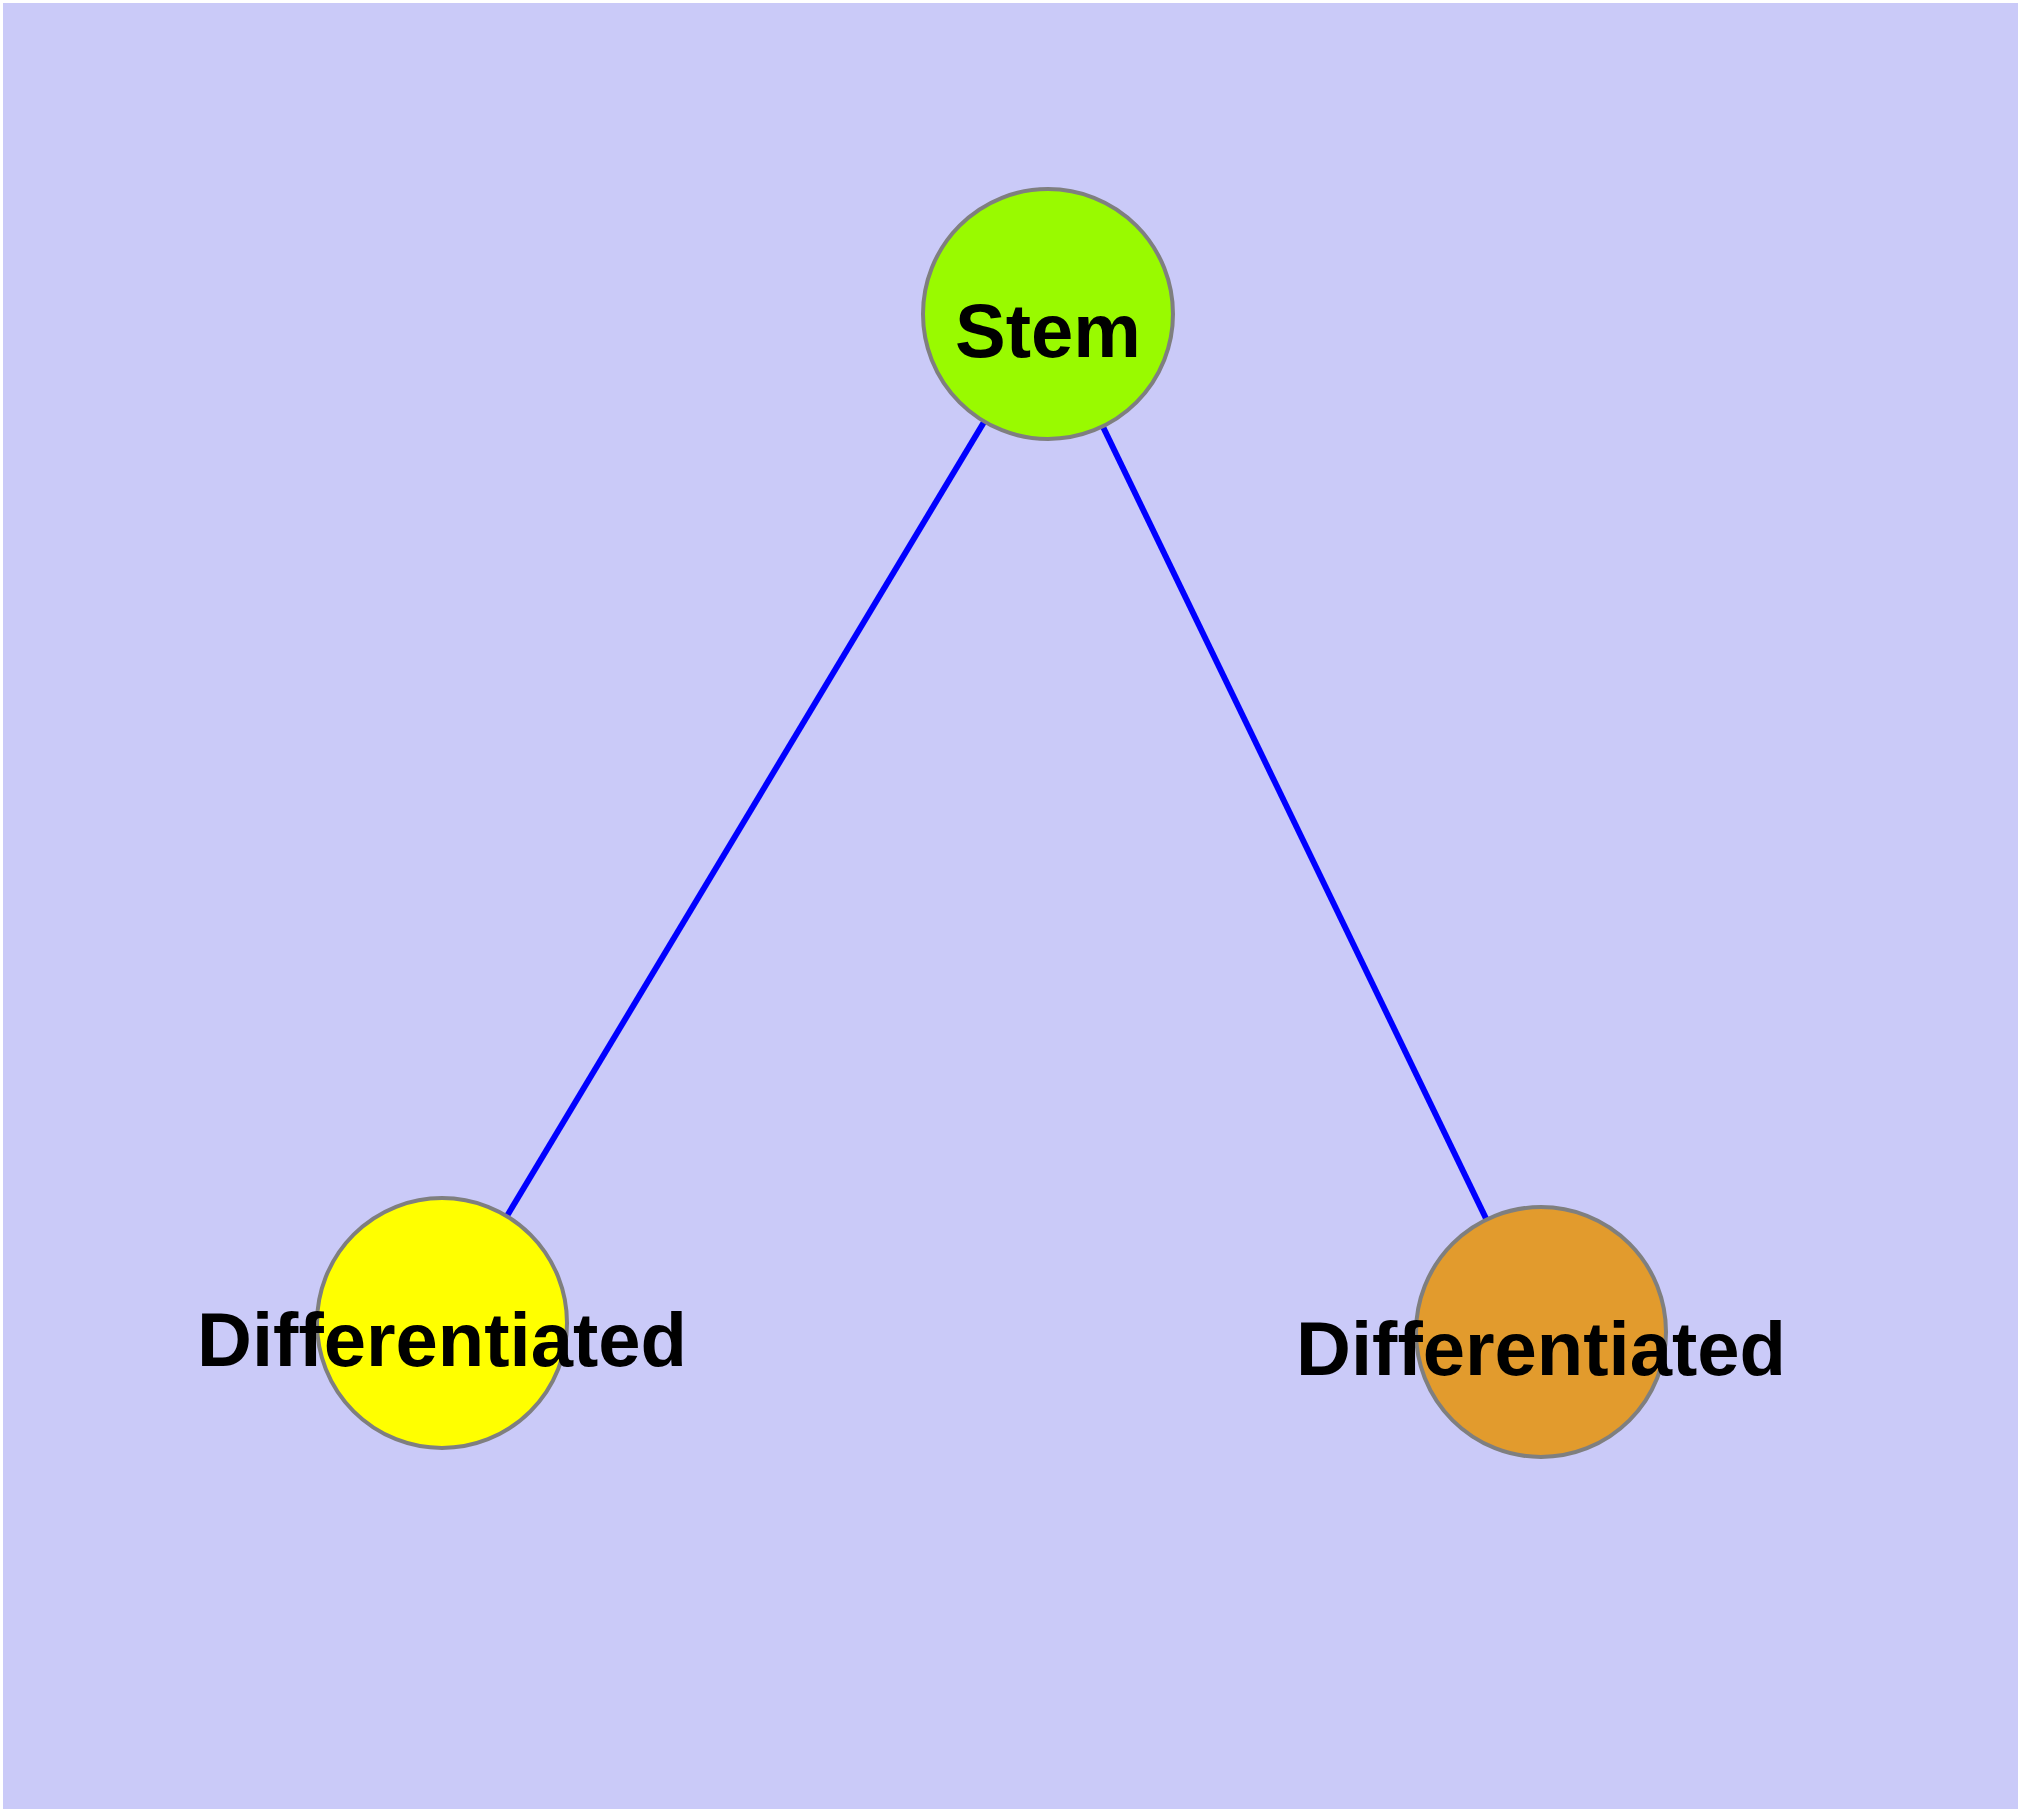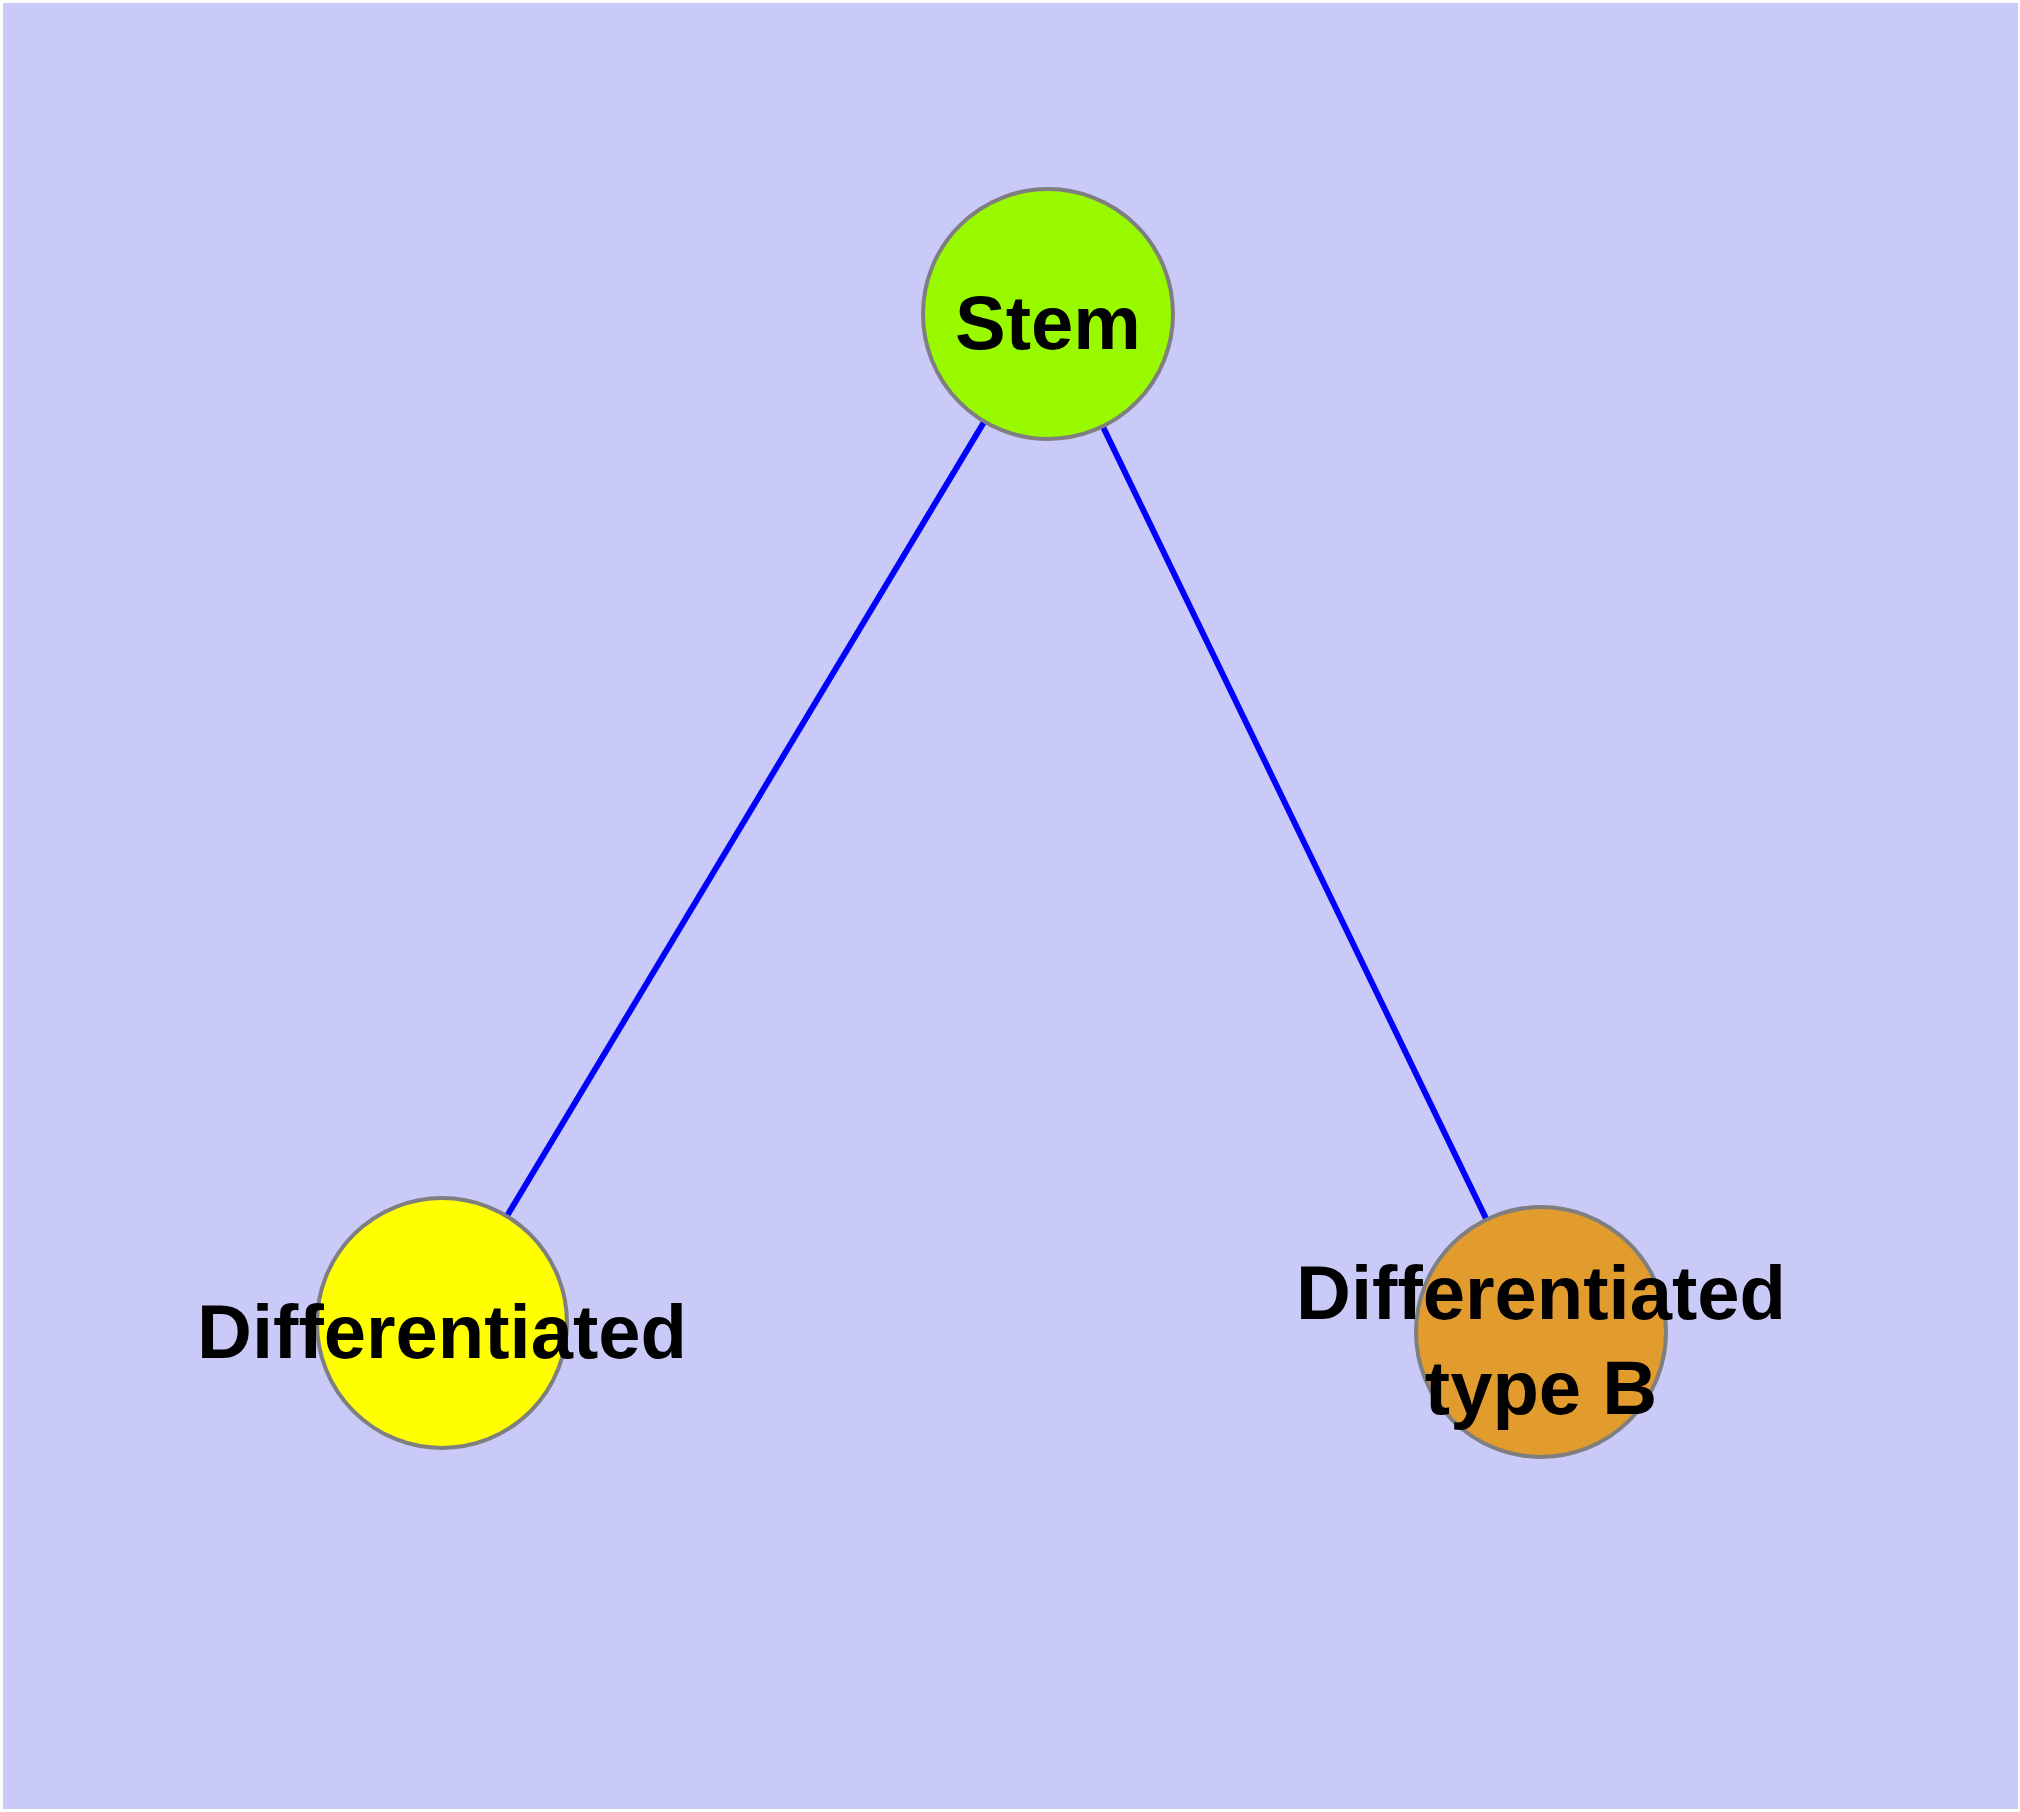--- a/index.html
+++ b/index.html
@@ -47,21 +47,21 @@
     left: 0;
     top: 0;
     transform: translate(-50%, -50%);
     box-sizing: border-box;
     border: 4.2px solid #7F7F7F; 
     border-radius: 50%;
   }
   .node .label {
     position: absolute;
     left: 0;
-    top: 8px;
+    top: 16px;
     transform: translate(-50%, -50%);
     white-space: nowrap;
     text-align: center;
     font-weight: bold;
     font-size: 76px;
     line-height: 1.25;
     color: #000000;
   }
   .node .label span { display: block; }
   .node .label span:empty { display: none; }
@@ -89,19 +89,18 @@
       <div class="circle" style="height: 254px; width: 254px; background: rgb(255, 255, 0); border-color: rgb(127, 127, 127);"></div>
       <div class="label" style="color: rgb(0, 0, 0);">
         <span>Differentiated</span>
       </div>
     </div>
 
     <div class="node" style="left: 1541px; top: 1332px;">
       <div class="circle" style="height: 254px; width: 254px; background: rgb(226, 155, 45); border-color: rgb(127, 127, 127);"></div>
       <div class="label" style="color: rgb(0, 0, 0);">
         <span>Differentiated</span>
-        <span>type B</span>
       </div>
     </div>
 
   </div>
 </div>
 
 
 </body></html>

